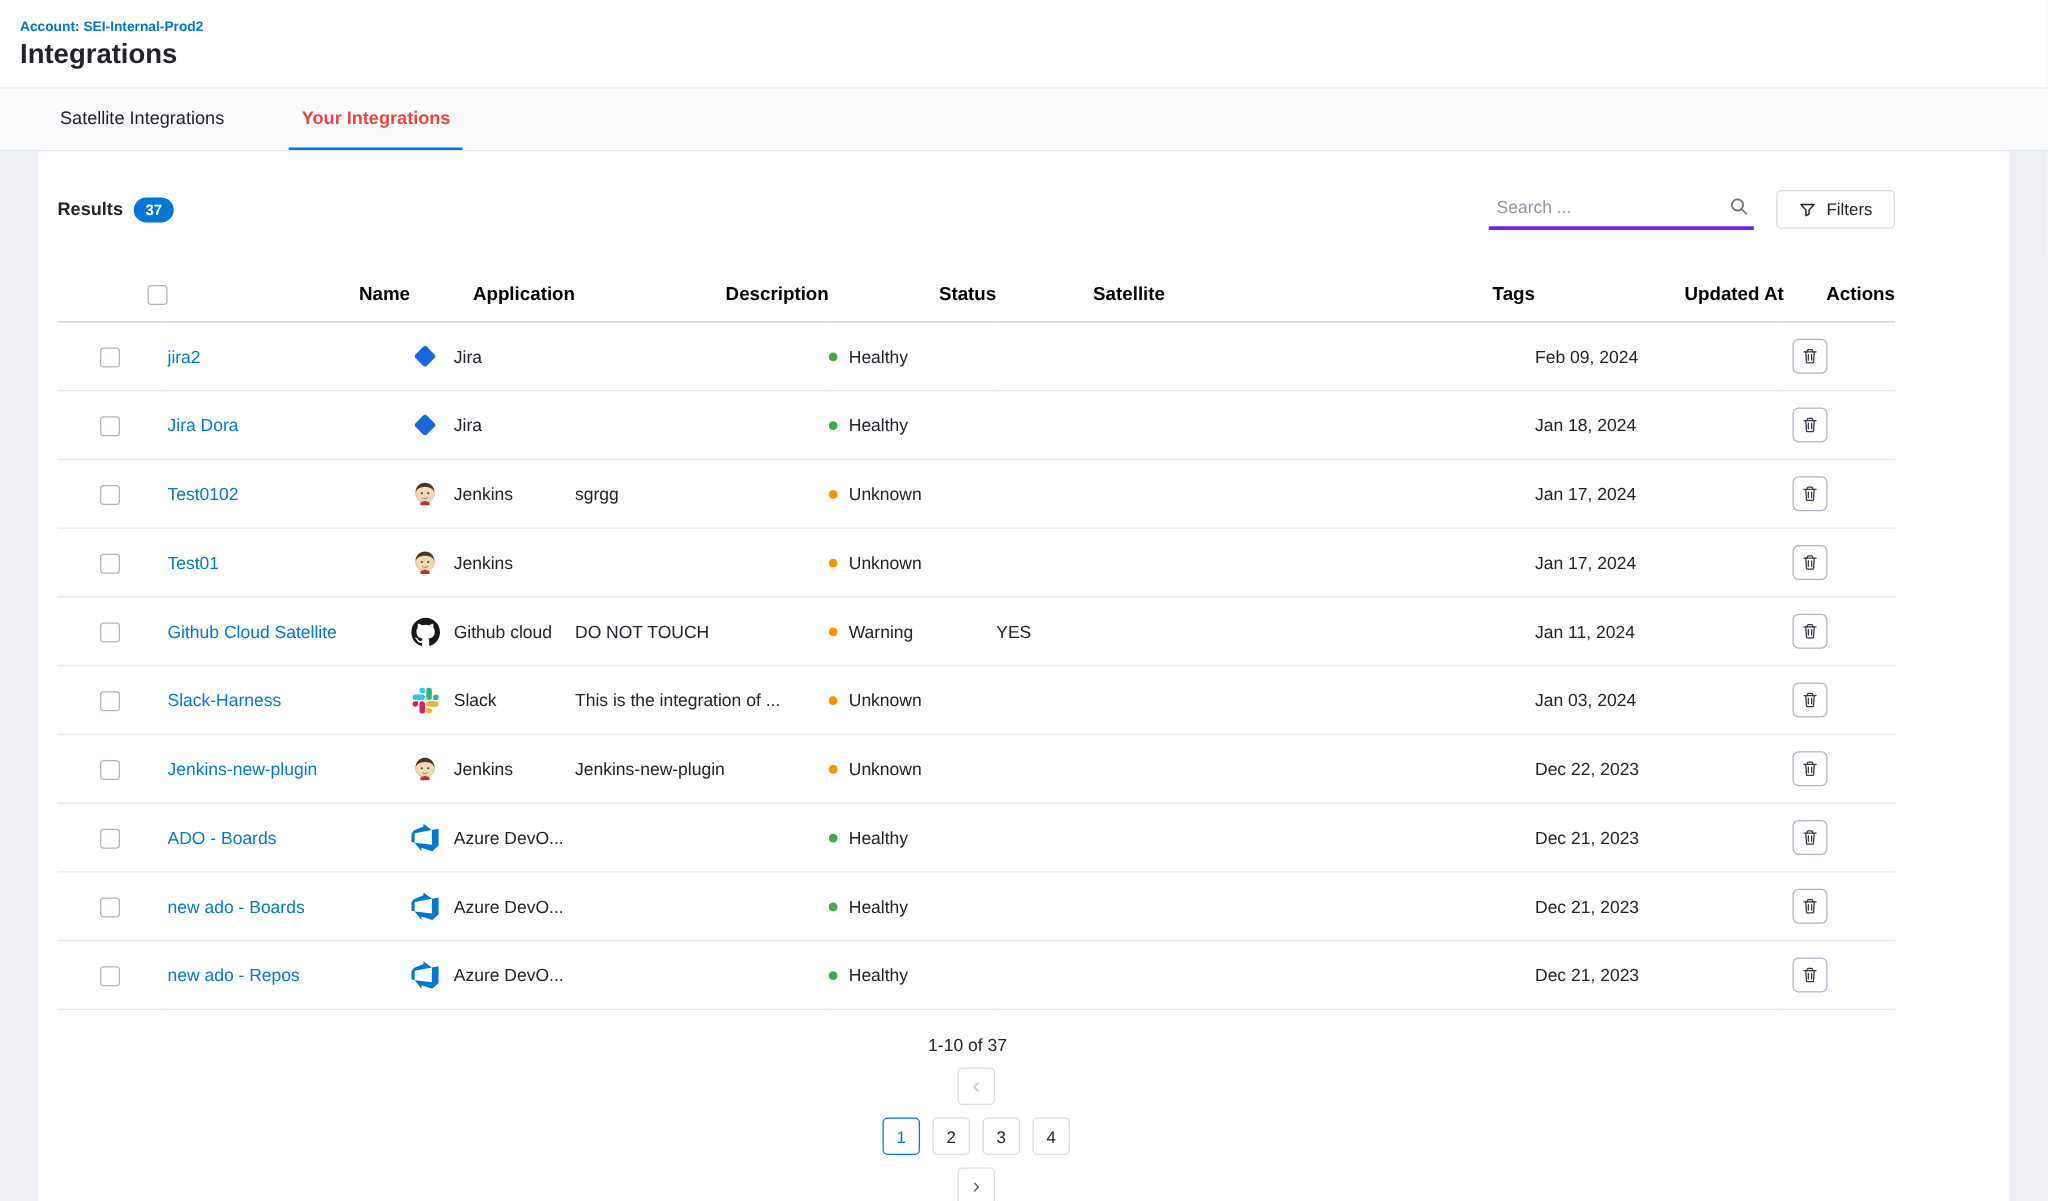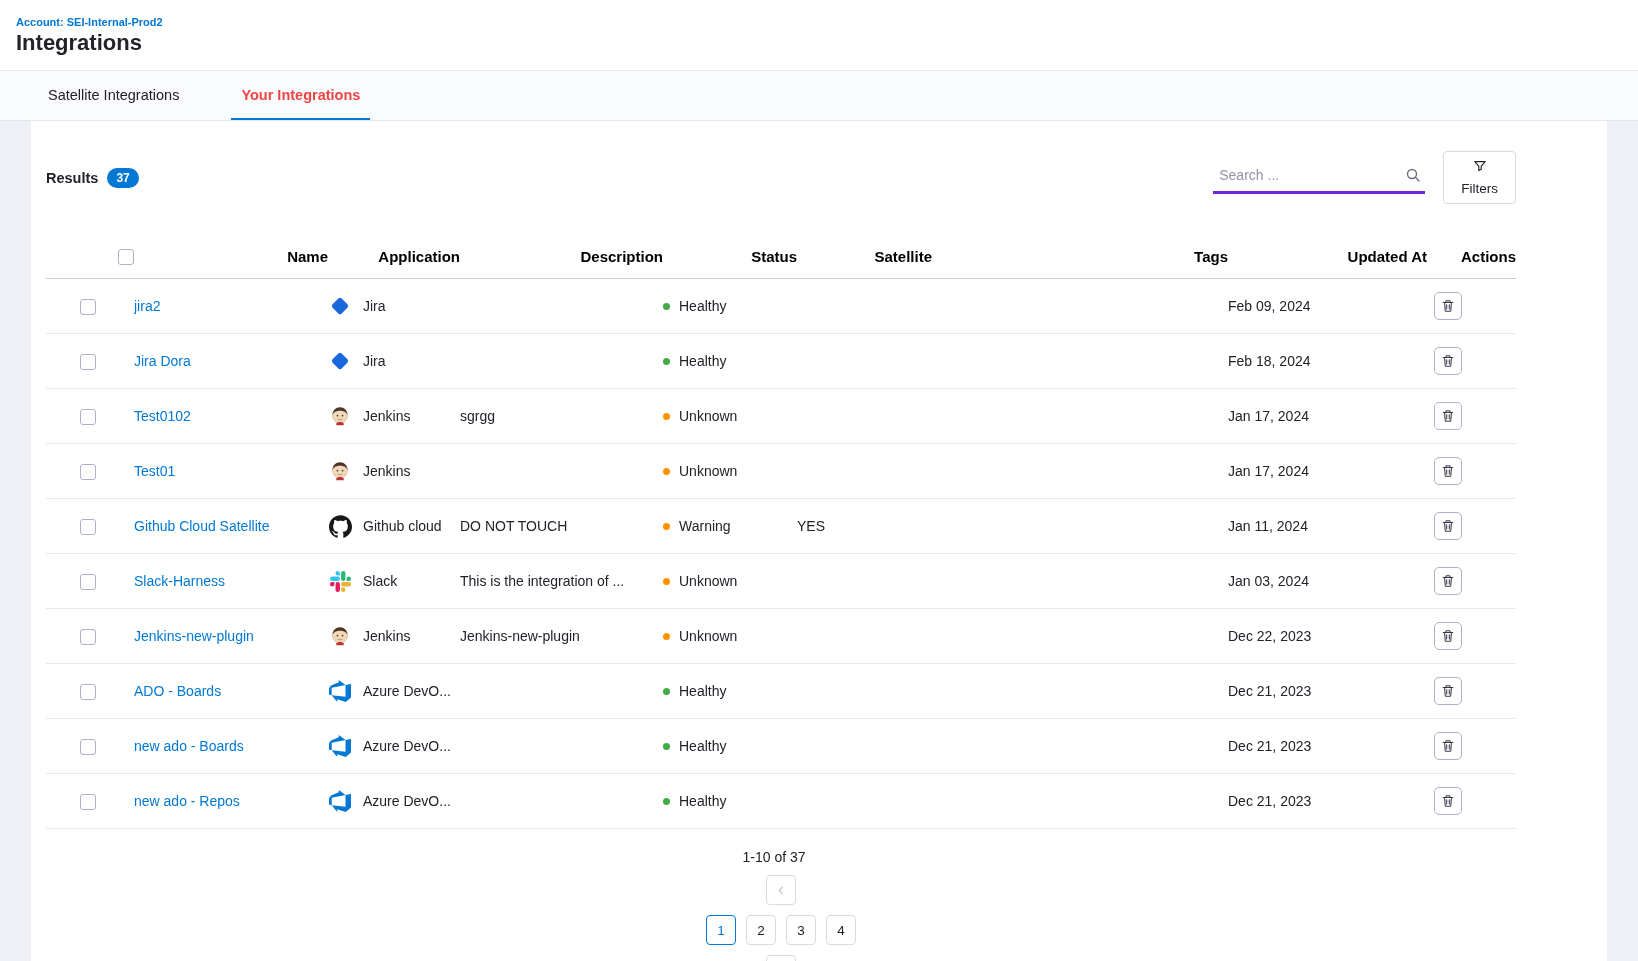--- a/index.html
+++ b/index.html
@@ -104,21 +104,20 @@
     align-items: center;
     gap: 8px;
     background: #fff;
     border: 1px solid #d9dae6;
     border-radius: 4px;
     padding: 7px 17px;
     font-size: 13.5px;
     font-family: "Liberation Sans", sans-serif;
     color: #22222a;
     cursor: pointer;
-    flex-direction: column;
   }
 
   
   table {
     border-collapse: collapse;
     table-layout: fixed;
     width: 1470px;
   }
   thead th {
     text-align: right;
@@ -321,21 +320,21 @@
           </td>
           <td class="col-desc"><span></span></td>
           <td class="col-status">
             <div class="status-cell">
               <span class="dot healthy"></span>
               <span>Healthy</span>
             </div>
           </td>
           <td class="col-sat"><span></span></td>
           <td class="col-tags"><span></span></td>
-          <td class="col-updated"><span>Feb 18, 2024</span></td>
+          <td class="col-updated"><span>Jan 18, 2024</span></td>
           <td class="col-actions">
             <button class="trash-btn">
               <span style="display:inline-flex">
                 <svg viewBox="0 0 16 16" width="14" height="14" fill="none" stroke="#383946" stroke-width="1.2" stroke-linecap="round" stroke-linejoin="round">
                   <path d="M2.5 4h11"></path>
                   <path d="M5.6 4V2.9c0-.5.4-.9.9-.9h3c.5 0 .9.4.9.9V4"></path>
                   <path d="M4.1 4l.7 9.2c0 .5.4.8.9.8h4.6c.5 0 .9-.3.9-.8L11.9 4"></path>
                   <path d="M6.5 6.6v4.8M9.5 6.6v4.8"></path>
                 </svg>
               </span>

